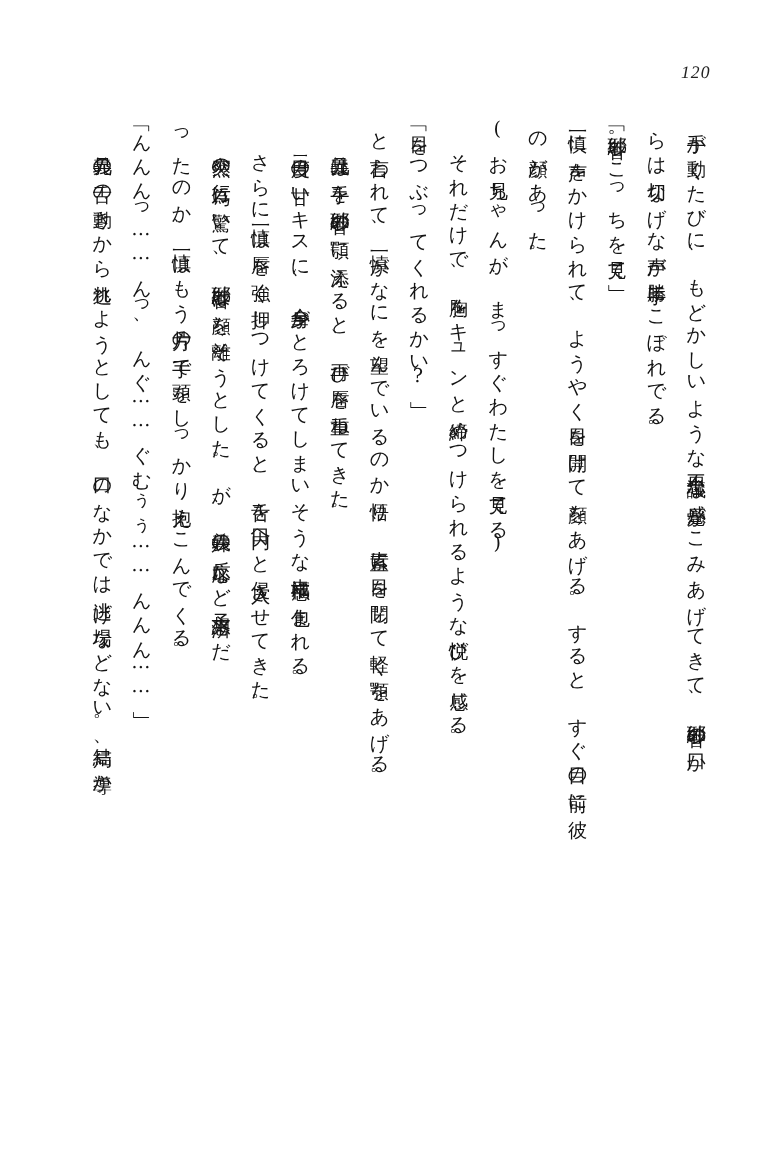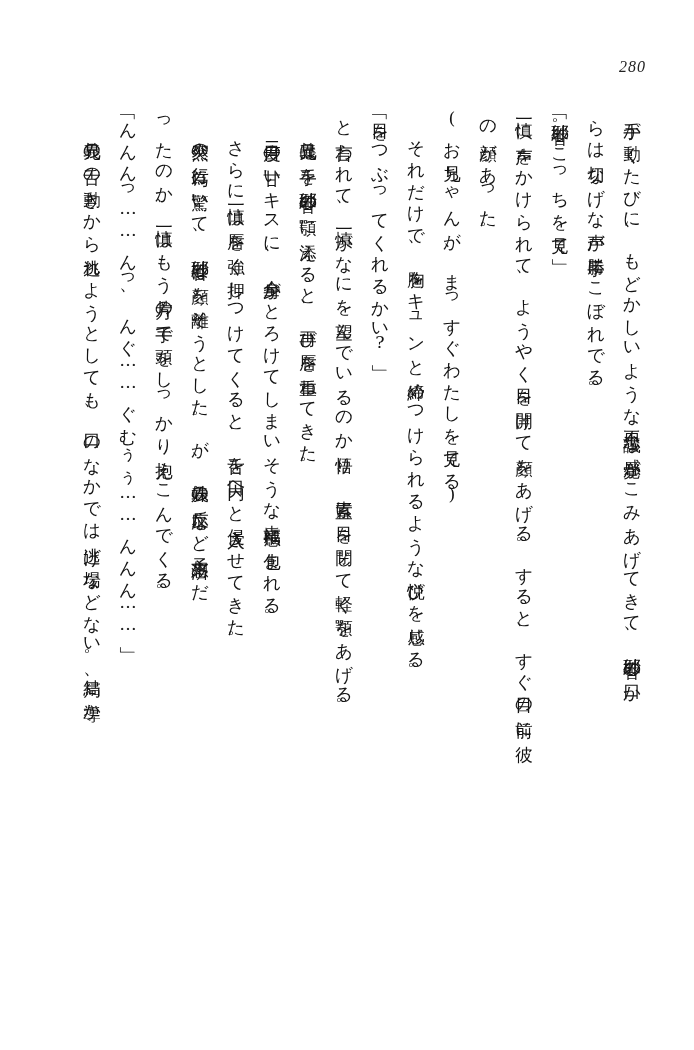--- a/index.html
+++ b/index.html
@@ -57,21 +57,21 @@
   }
   .vline.indent {
     padding-top: 20px;
   }
 </style>
 </head>
 <body>
 
 <div class="page">
 
-  <div class="page-number">280</div>
+  <div class="page-number">120</div>
 
   <div class="text-block">
     <div class="vline">手が動くたびに、もどかしいような不思議な感覚がこみあげてきて、紗耶香の口か</div>
     <div class="vline">らは切なげな声が勝手にこぼれでる。</div>
     <div class="vline">「紗耶香。こっちを見て」</div>
     <div class="vline">慎一に声をかけられて、ようやく目を開けて顔をあげる。すると、すぐ目の前に彼</div>
     <div class="vline">の顔があった。</div>
     <div class="vline">(お兄ちゃんが、まっすぐわたしを見てる)</div>
     <div class="vline indent">それだけで、胸をキュンと締めつけられるような悦びを感じる。</div>
     <div class="vline">「目をつぶってくれるかい?」</div>

